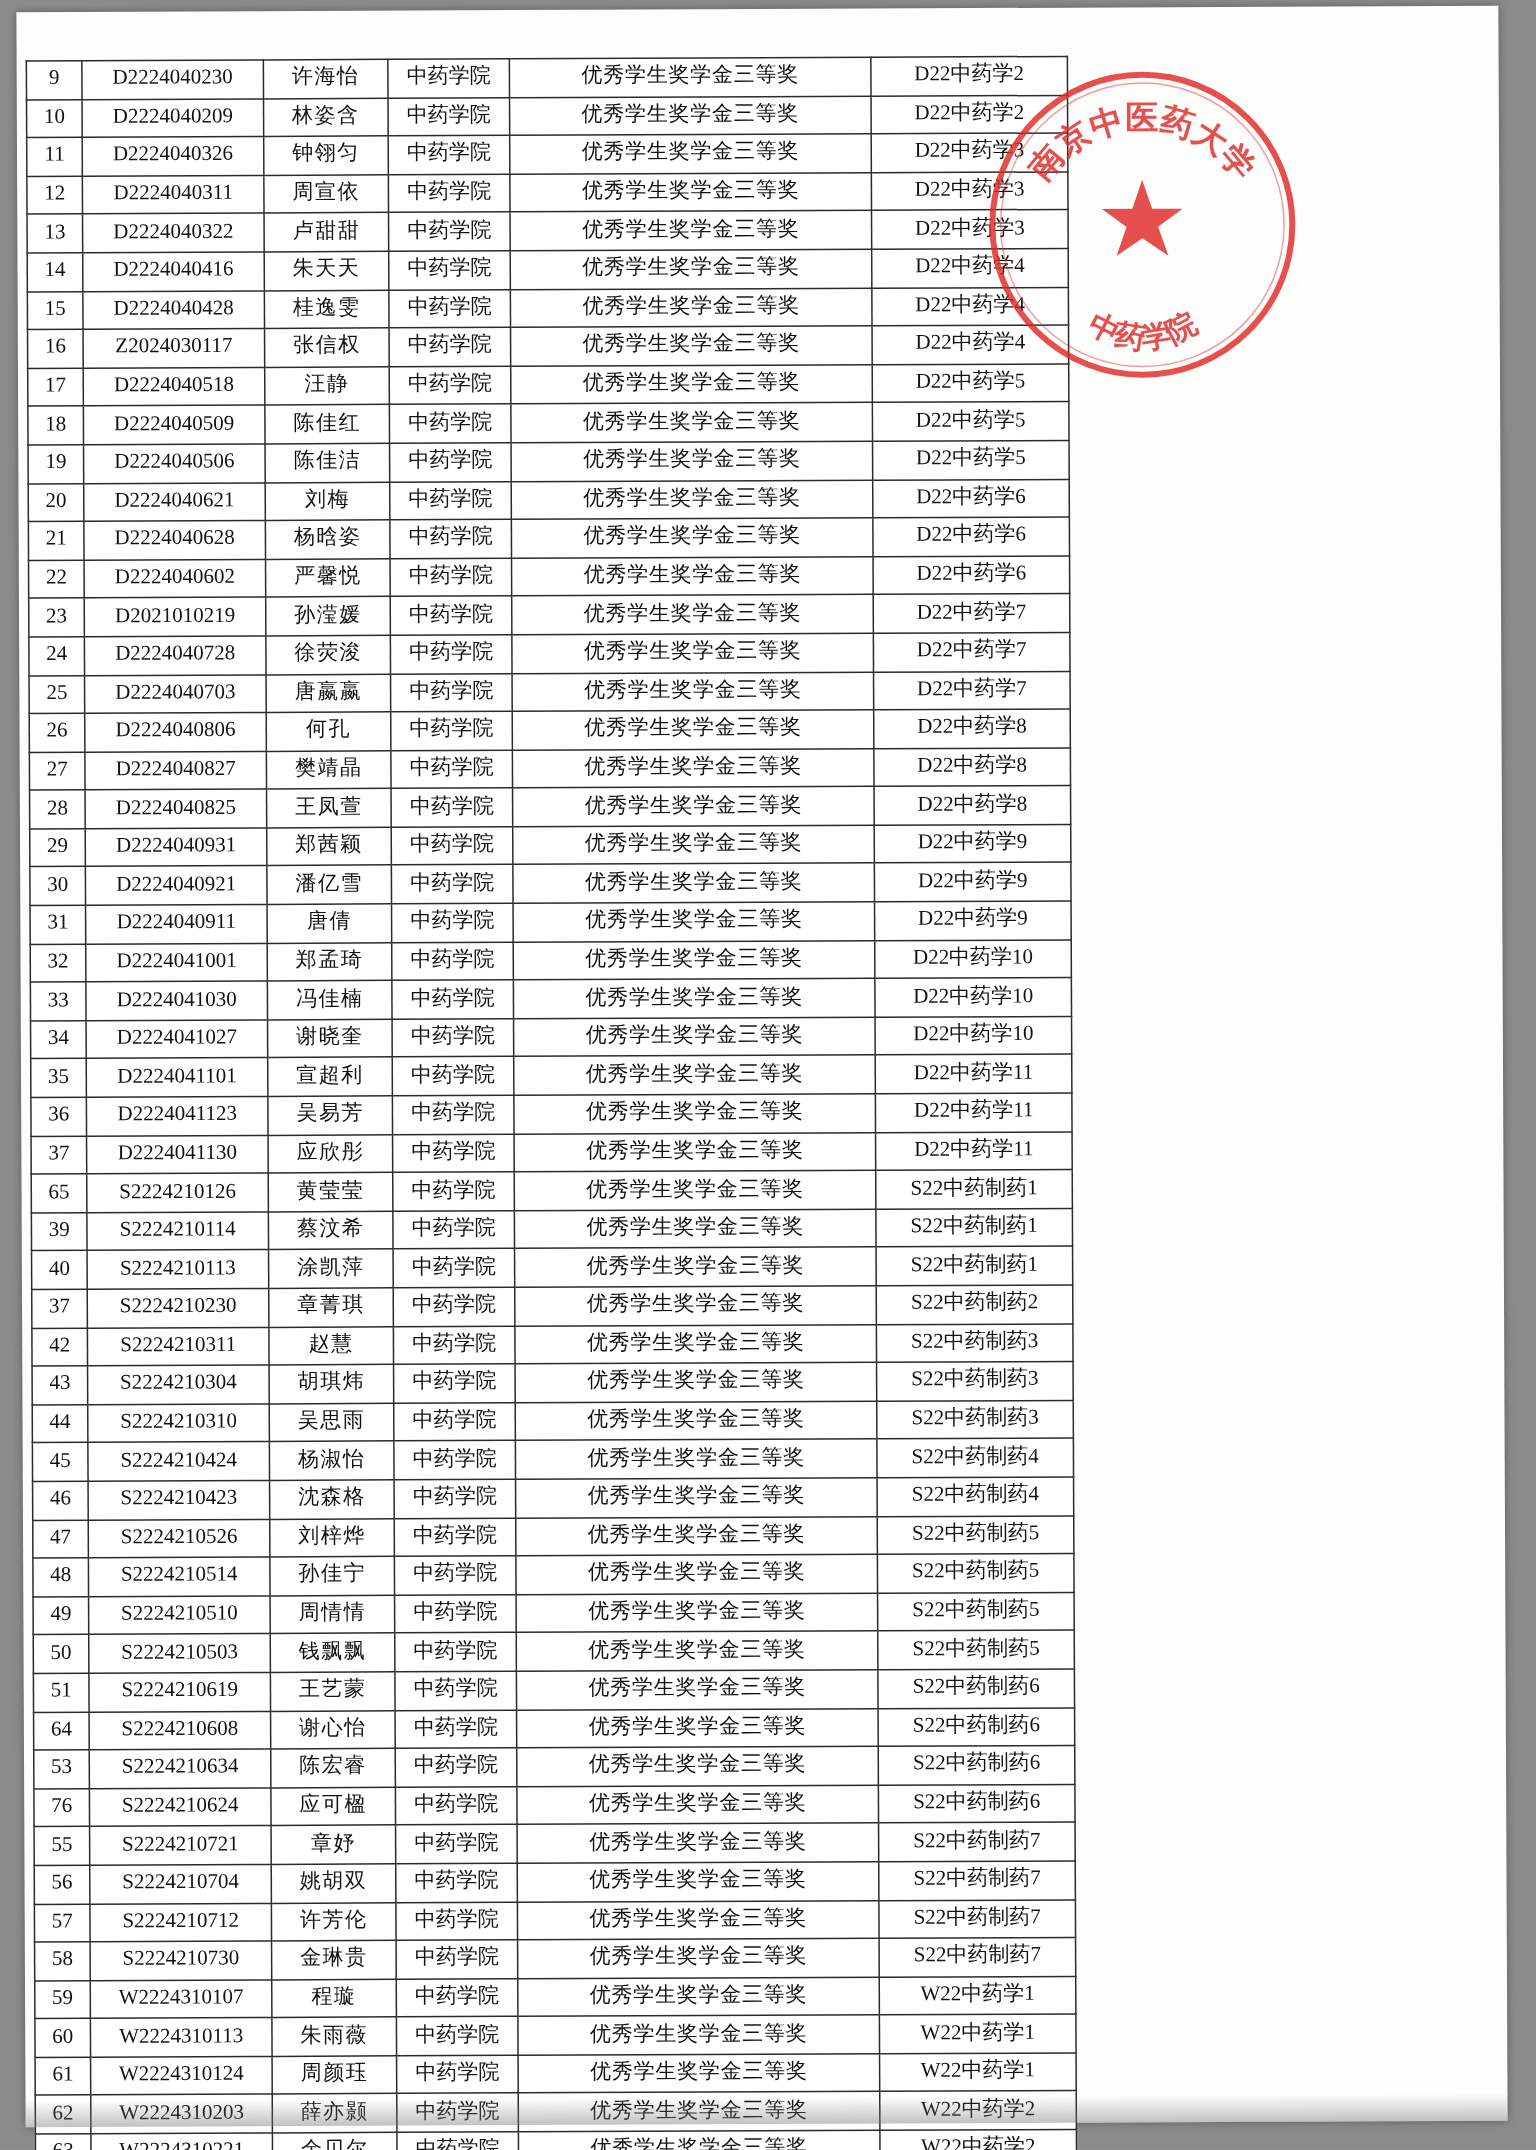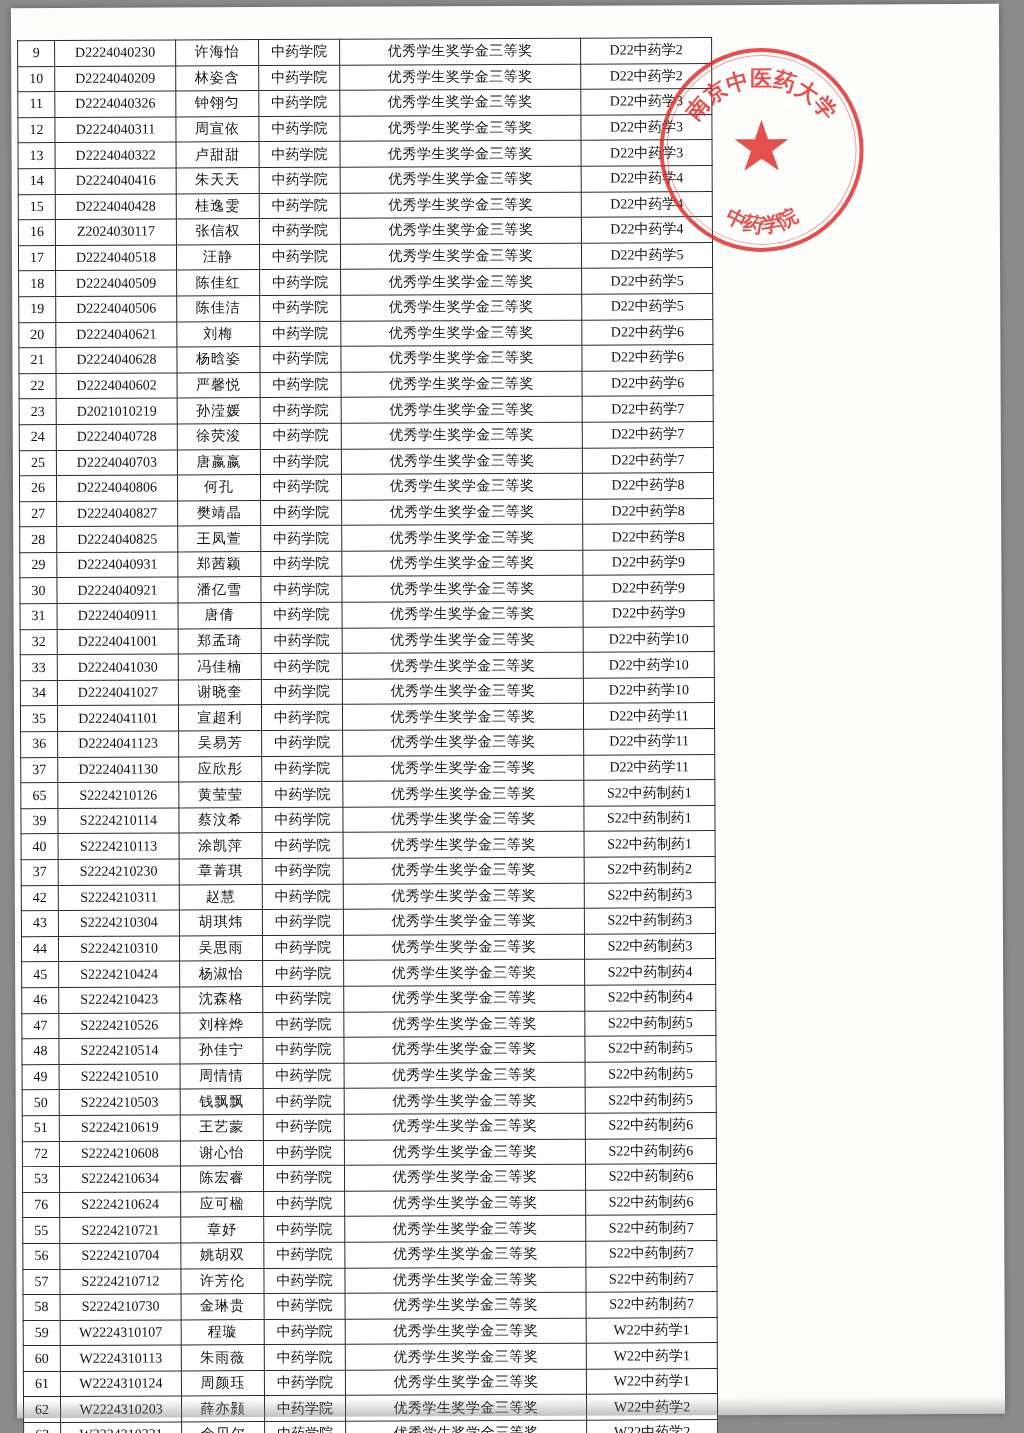--- a/index.html
+++ b/index.html
@@ -465,21 +465,21 @@
             </tr>
             <tr>
               <td class="c-idx">51</td>
               <td class="c-sid">S2224210619</td>
               <td class="c-name">王艺蒙</td>
               <td class="c-col">中药学院</td>
               <td class="c-award">优秀学生奖学金三等奖</td>
               <td class="c-class">S22中药制药6</td>
             </tr>
             <tr>
-              <td class="c-idx">72</td>
+              <td class="c-idx">64</td>
               <td class="c-sid">S2224210608</td>
               <td class="c-name">谢心怡</td>
               <td class="c-col">中药学院</td>
               <td class="c-award">优秀学生奖学金三等奖</td>
               <td class="c-class">S22中药制药6</td>
             </tr>
             <tr>
               <td class="c-idx">53</td>
               <td class="c-sid">S2224210634</td>
               <td class="c-name">陈宏睿</td>

